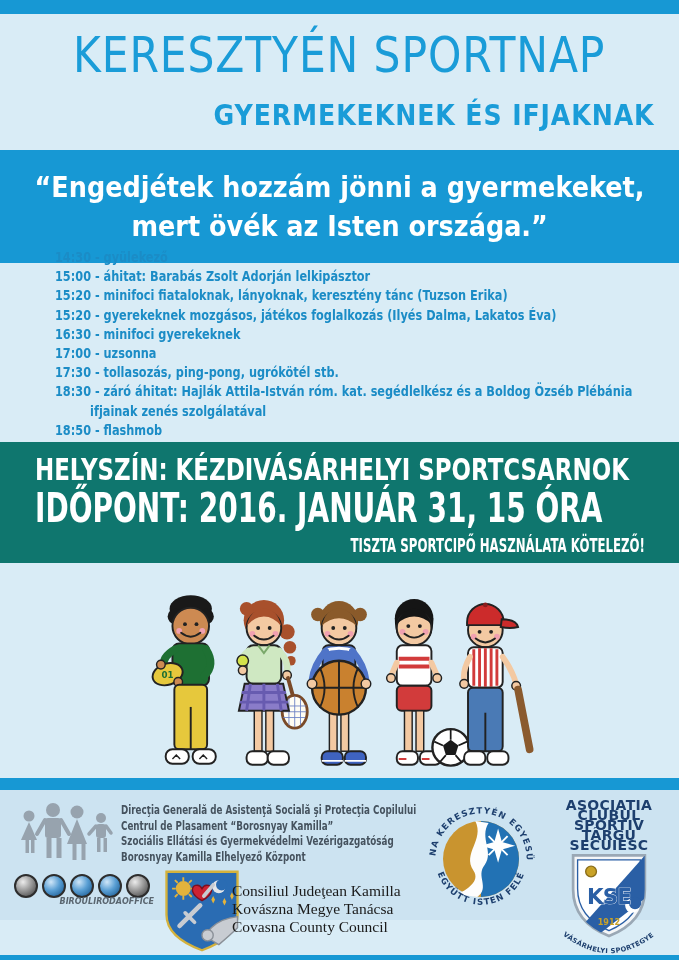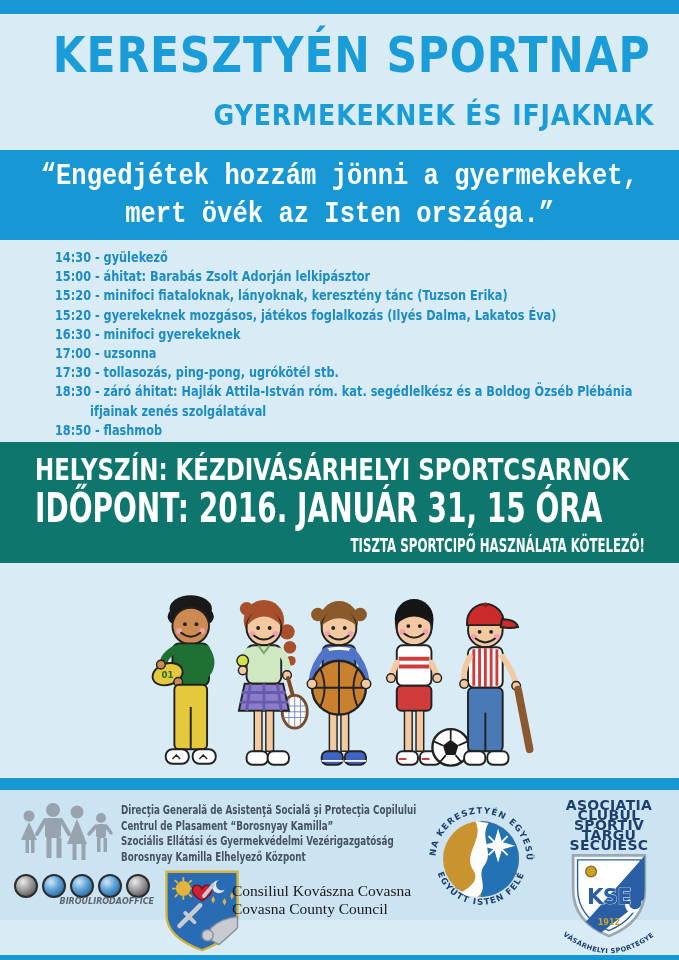--- a/index.html
+++ b/index.html
@@ -7,29 +7,29 @@
     width:679px;height:960px;position:relative;overflow:hidden;
     background:#d9ecf6;
     font-family:"DejaVu Sans","Liberation Sans",sans-serif;
   }
   .bar{position:absolute;left:0;right:0;background:#1798d4;}
   #bar-top{top:0;height:14px;}
   #bar-mid{top:778px;height:12px;}
   #bar-bottom{top:955px;height:5px;}
 
   .title{position:absolute;top:26px;left:0;width:679px;text-align:center;
-    color:#1a9cd8;font-weight:bold;font-size:50px;white-space:nowrap;}
+    color:#1a9cd8;font-weight:normal;font-size:50px;white-space:nowrap;}
   .title>span{display:inline-block;transform:scaleX(.85);letter-spacing:1px;}
   .subtitle{position:absolute;top:99px;left:0;width:679px;text-align:right;
     color:#1a9cd8;font-weight:bold;font-size:28px;white-space:nowrap;}
   .subtitle>span{display:inline-block;transform:scaleX(.9);letter-spacing:1px;}
 
-  .quote{position:absolute;top:150px;height:90px;left:0;right:0;background:#1798d4;
+  .quote{position:absolute;top:150px;height:113px;left:0;right:0;background:#1798d4;
     color:#fff;font-weight:bold;font-size:29px;display:flex;flex-direction:column;
-    align-items:center;justify-content:center;gap:5px;font-family:Liberation Mono, monospace;}
+    align-items:center;justify-content:center;gap:5px;}
   .quote span{display:inline-block;transform:scaleX(.88);white-space:nowrap;}
 
   .schedule{position:absolute;top:248px;left:55px;width:790px;
     color:#1b8cc6;font-weight:bold;font-size:14.5px;line-height:19.2px;
     transform:scaleX(.78);transform-origin:left top;white-space:nowrap;}
   .schedule .cont{padding-left:45px;}
 
   .locband{position:absolute;top:442px;height:121px;left:0;right:0;background:#0f766e;
     color:#fff;font-weight:bold;}
   .loc1{position:absolute;top:9px;left:35px;font-size:31px;white-space:nowrap;
@@ -288,21 +288,22 @@
     <polygon points="76,26 78,30 76,34 74,30" fill="#e3b33c"></polygon>
     <path d="M20,62 L42,40" stroke="#c8ccd2" stroke-width="5" stroke-linecap="round"></path>
     <path d="M26,48 L36,58" stroke="#c8ccd2" stroke-width="4" stroke-linecap="round"></path>
     <path d="M44,22 c-3,-6 -12,-4 -10,3 c1,5 10,10 10,10 c0,0 9,-5 10,-10 c2,-7 -7,-9 -10,-3 z" fill="#cc2233" stroke="#7a1020" stroke-width="1.5"></path>
     <path d="M46,30 L56,18" stroke="#c8ccd2" stroke-width="4" stroke-linecap="round"></path>
     <path d="M82,52 Q64,54 54,64 Q48,70 52,76 L62,82 Q74,72 82,64 Z" fill="#c8ccd2" stroke="#8a9098" stroke-width="1.5"></path>
     <circle cx="50" cy="72" r="6" fill="#c8ccd2" stroke="#8a9098" stroke-width="1.5"></circle>
   </svg>
 
   <div class="council">
-    <div>Consiliul Kovászna Covasna</div>
+    <div>Consiliul Judeţean Kamilla</div>
+    <div>Kovászna Megye Tanácsa</div>
     <div>Covasna County Council</div>
   </div>
 
   <svg class="manna" width="114" height="126" viewBox="0 0 120 132" xmlns="http://www.w3.org/2000/svg">
     <defs>
       <path id="mtop" d="M12,66 A48,48 0 0 1 108,66"></path>
       <path id="mbot" d="M13.4,77.6 A48,48 0 0 0 106.6,77.6"></path>
     </defs>
     <circle cx="60" cy="66" r="40" fill="#c9942f"></circle>
     <path d="M60,26 A40,40 0 0 1 60,106 Z" fill="#2272b4"></path>

